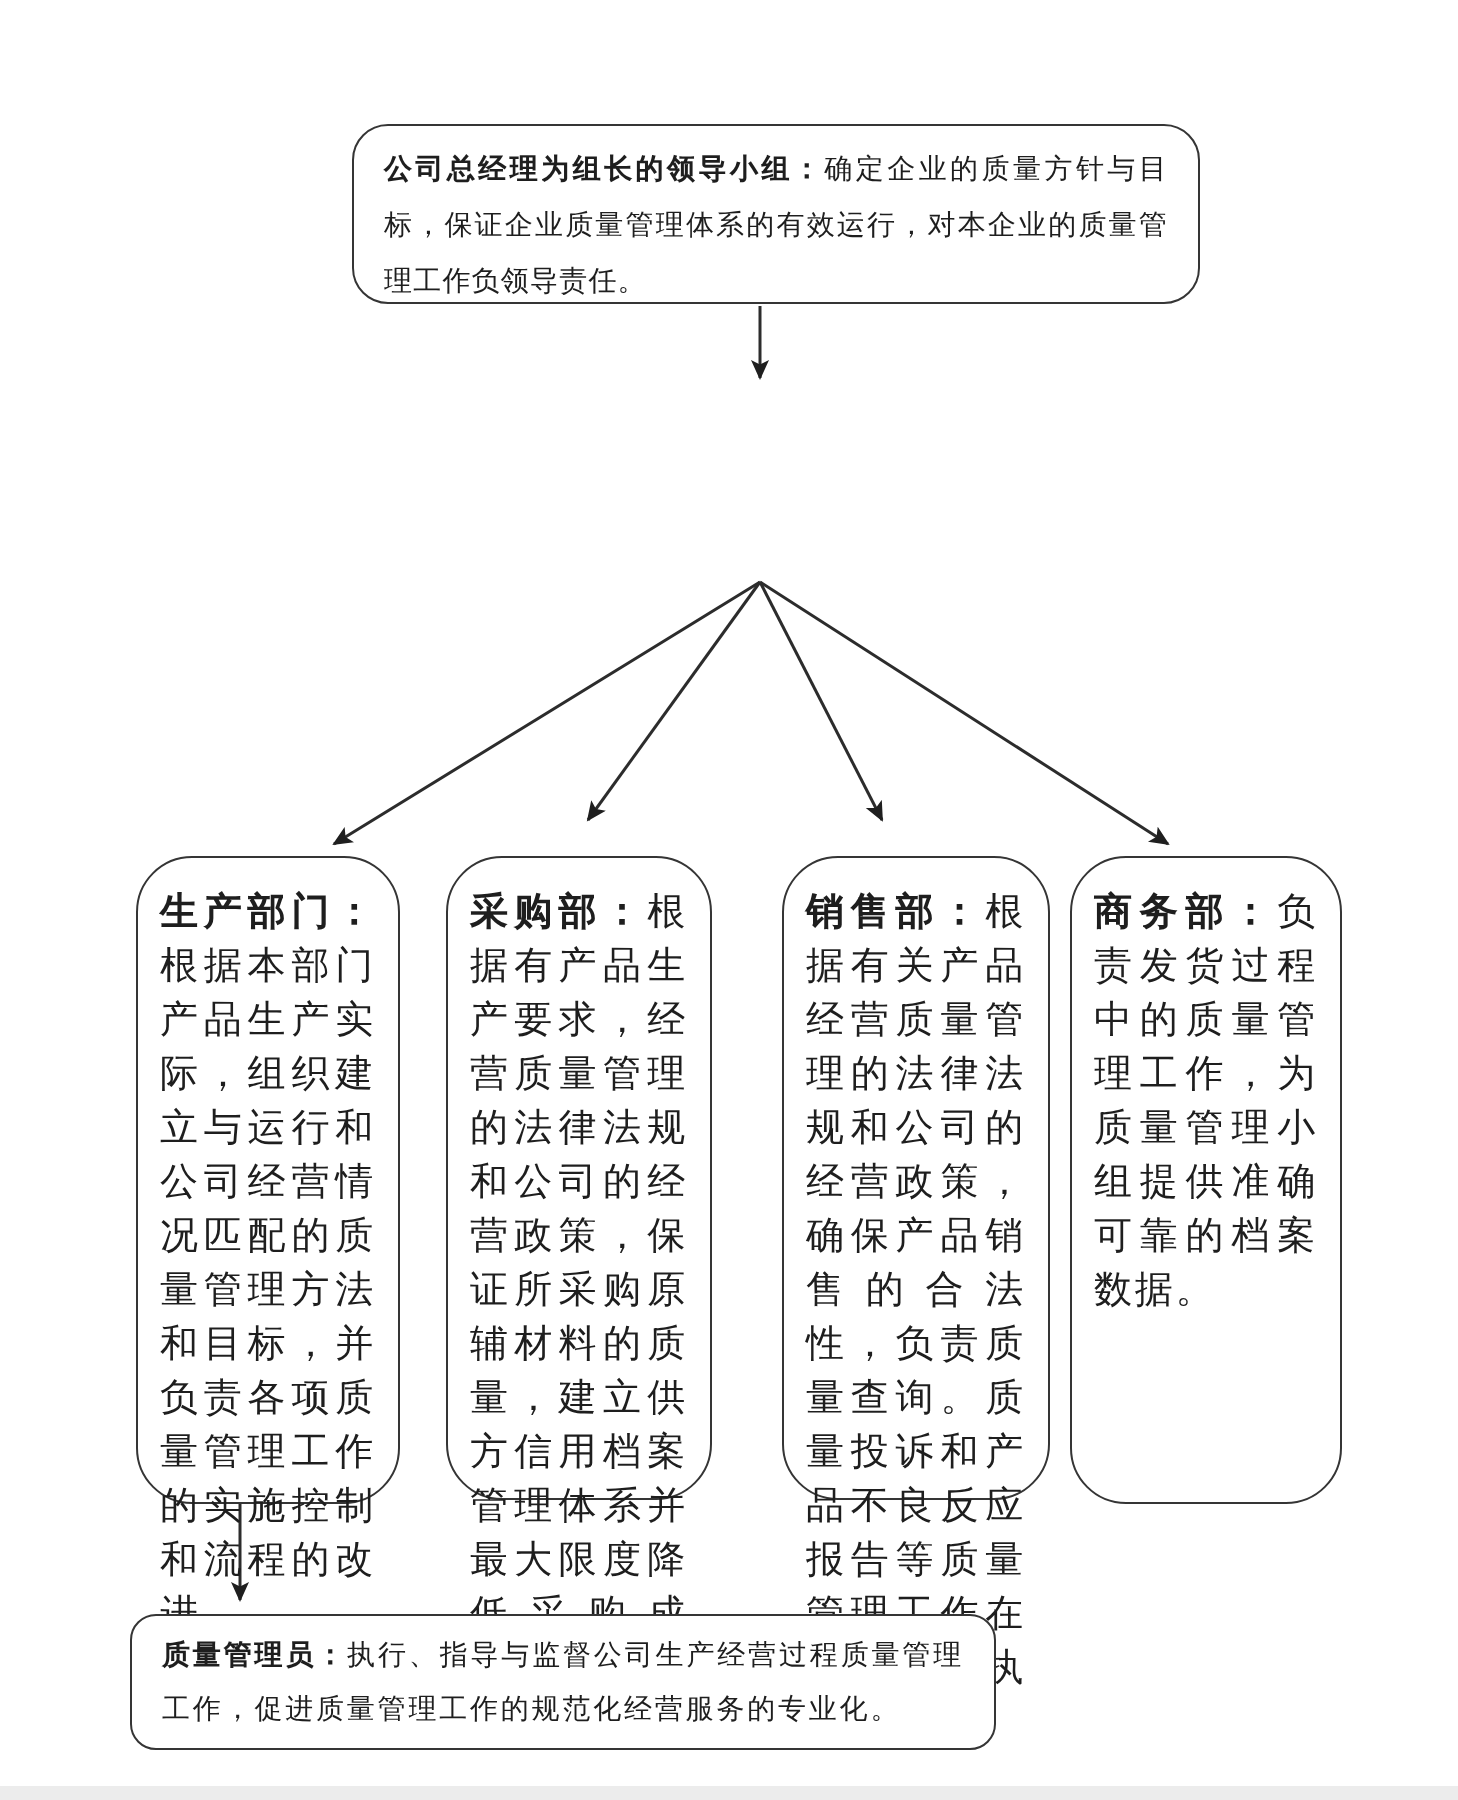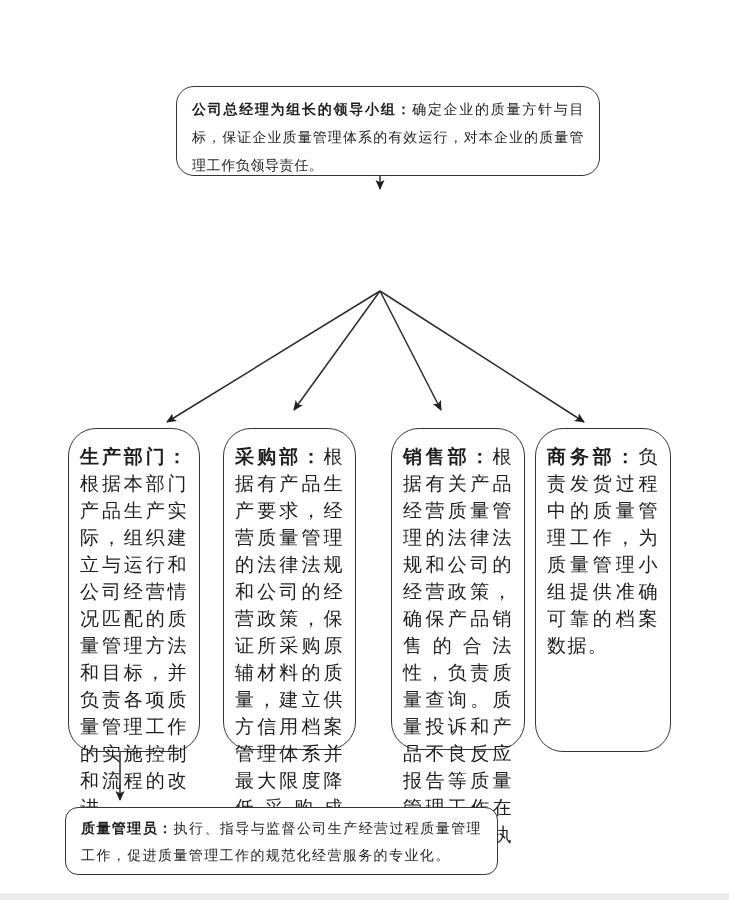--- a/index.html
+++ b/index.html
@@ -38,21 +38,20 @@
   .node .node-label {
     font-weight: bold;
   }
   
   .wide {
     border-radius: 18px;
     padding: 9px 15px 0 15px;
     font-size: 14px;
     line-height: 28px;
     letter-spacing: 0.6px;
-    margin-top: 24px;
   }
   .n-lead   { left: 176px; top: 62px;  width: 424px; height: 90px; }
   .n-dir    { left: 168px; top: 196px; width: 433px; height: 95px; }
   
   .col {
     border-radius: 28px;
     padding: 14px 11px 0 11px;
     font-size: 19px;
     line-height: 27px;
     letter-spacing: 1.4px;

